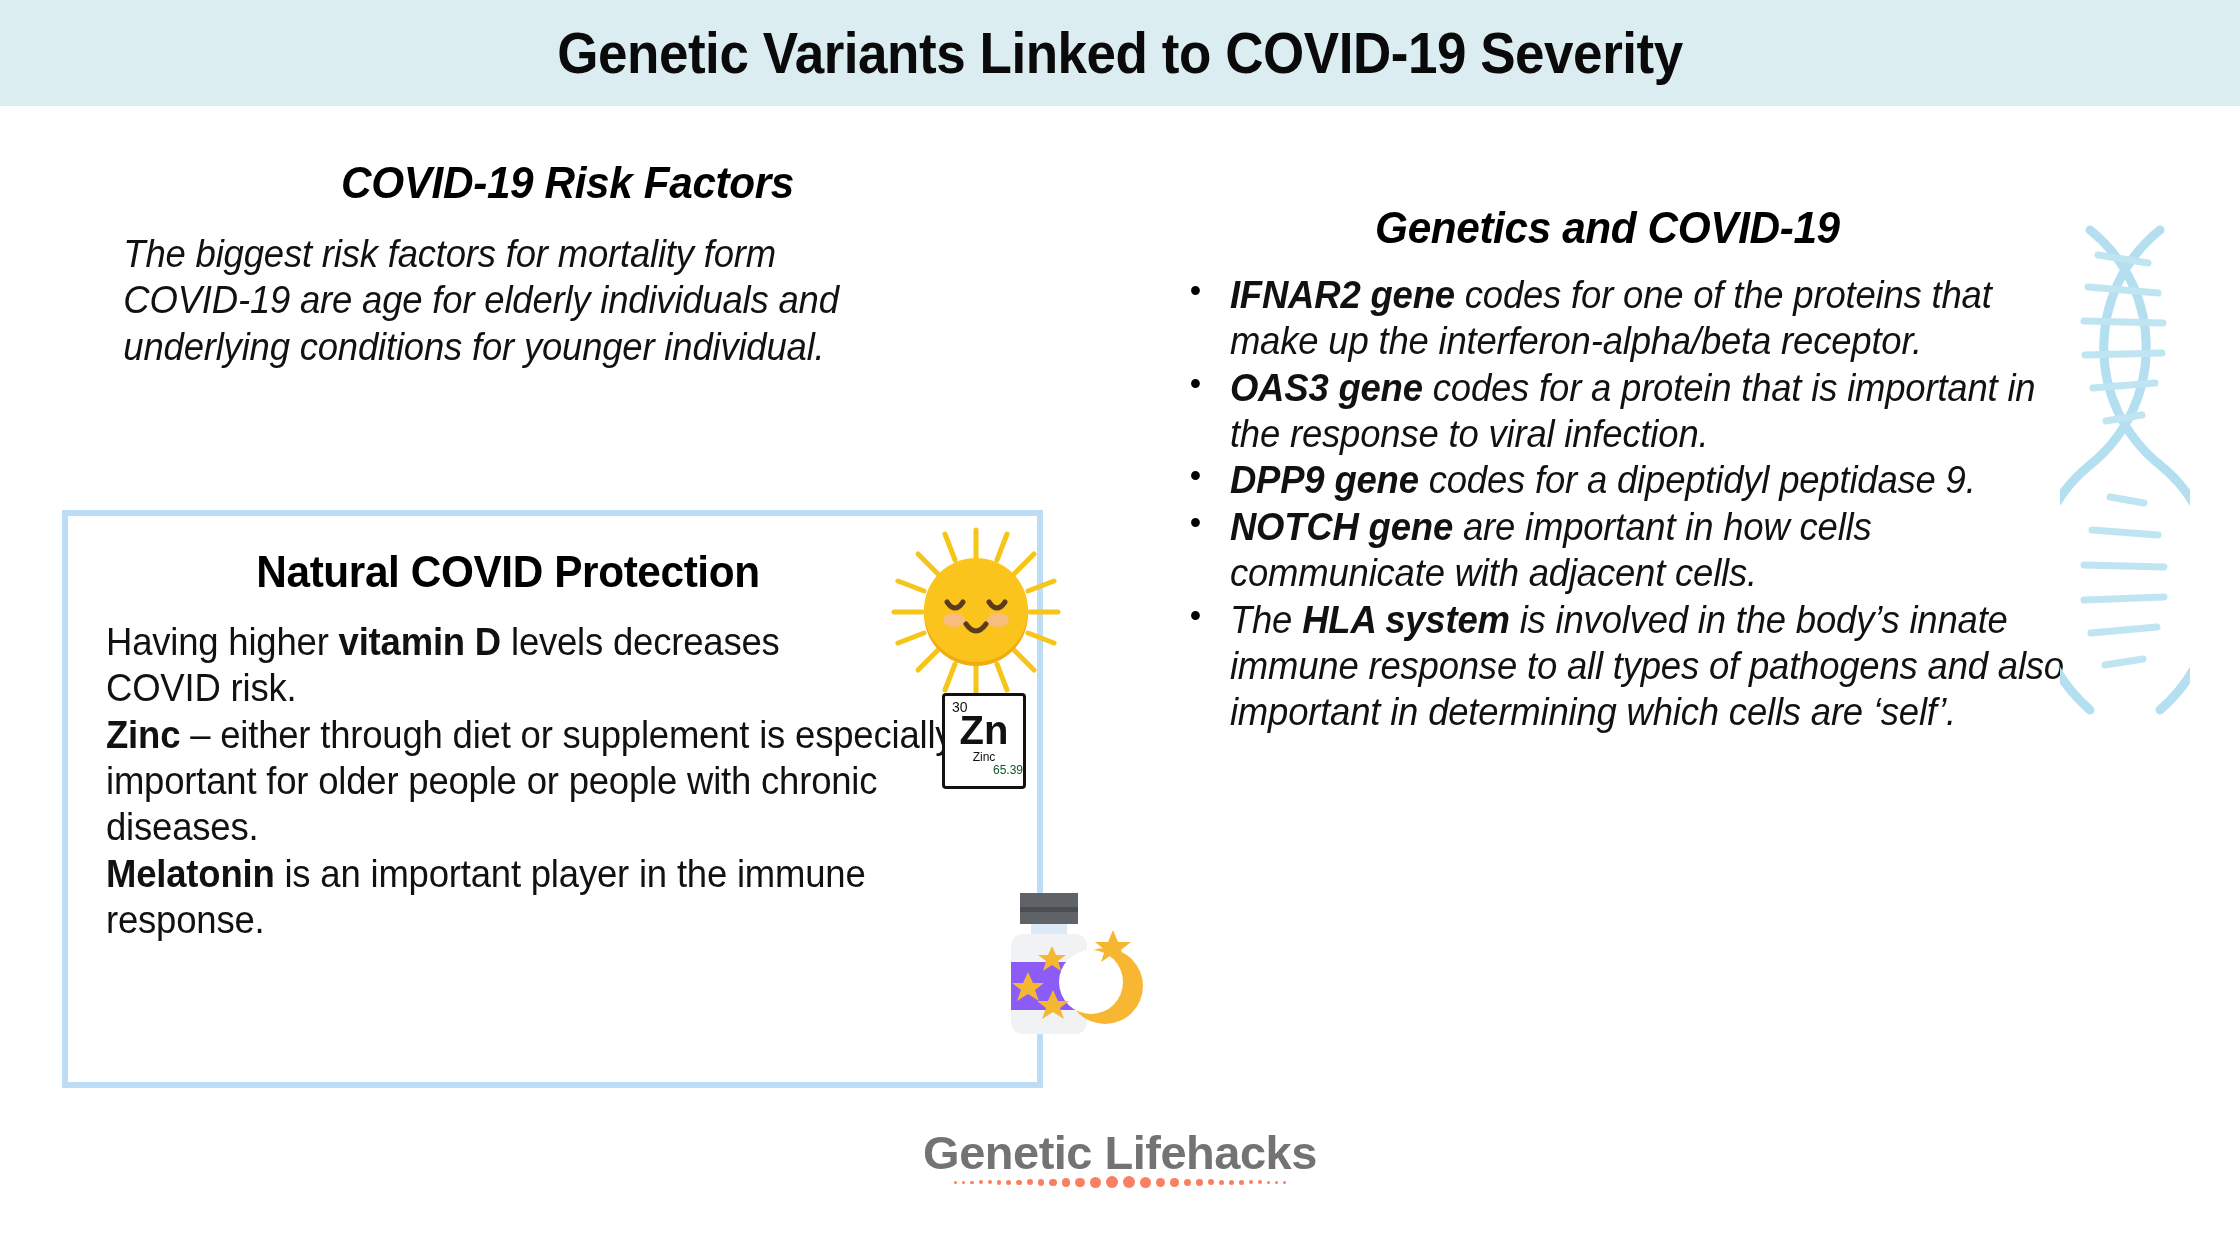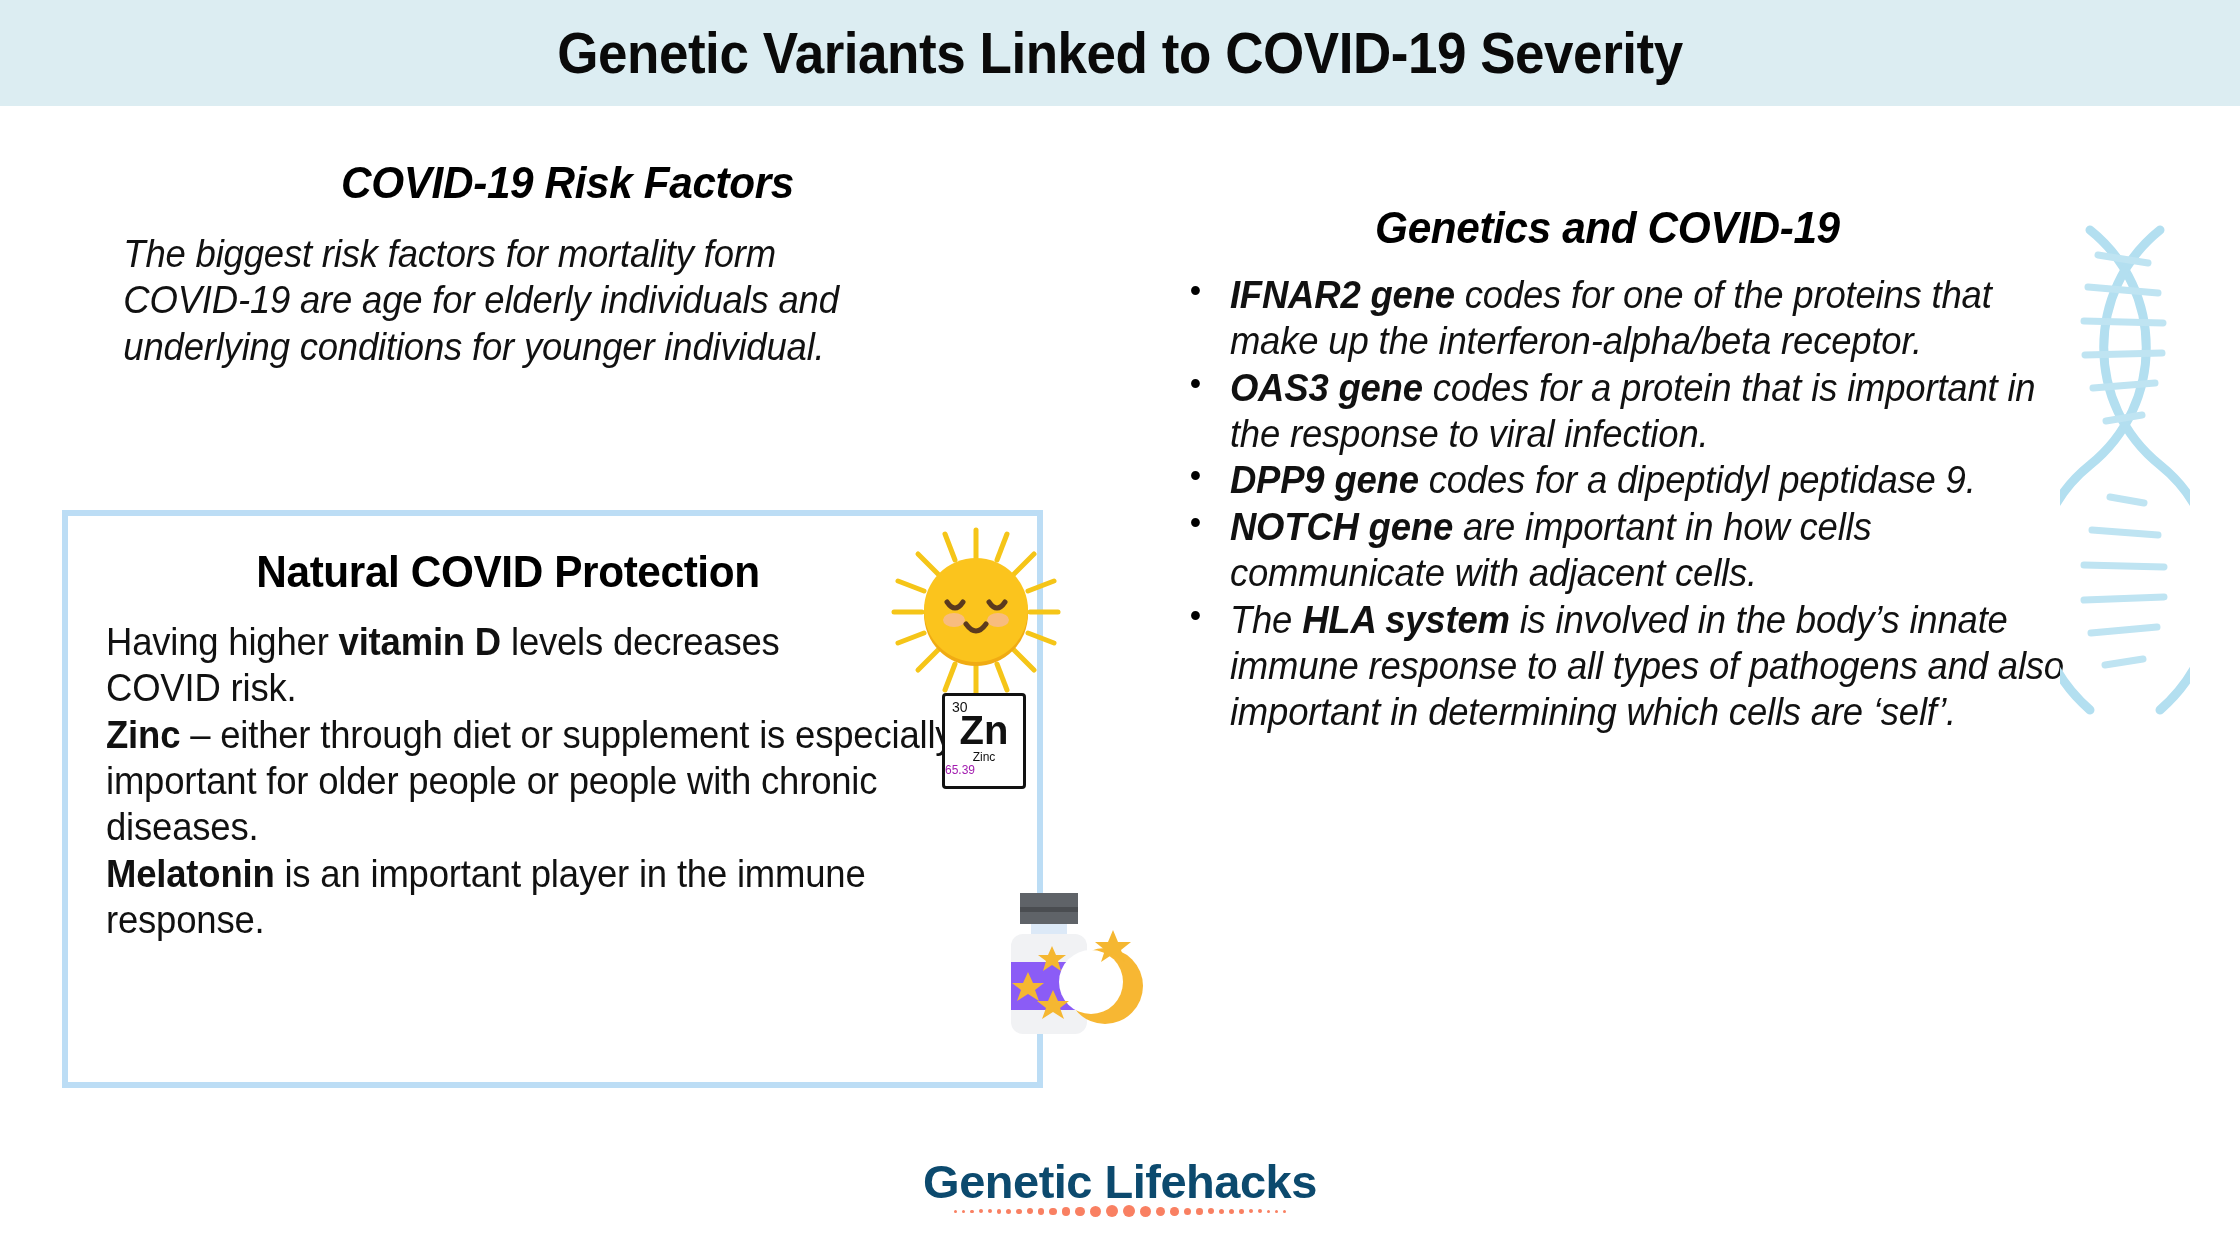--- a/index.html
+++ b/index.html
@@ -151,23 +151,23 @@
     left: 0; top: 54px;
     width: 100%;
     text-align: center;
     font-size: 12px;
     color: #111;
   }
   #zinc-mass {
     position: absolute;
     left: 0; top: 67px;
     width: 100%;
-    text-align: left;
+    text-align: right;
     font-size: 12px;
-    color: #a21caf;
+    color: #14532d;
   }
 
   
   #melatonin-icon {
     position: absolute;
     left: 995px;
     top: 890px;
     width: 160px;
     height: 170px;
   }
@@ -233,24 +233,23 @@
   #footer-logo {
     position: absolute;
     left: 0;
     top: 1128px;
     width: 2240px;
     text-align: center;
   }
   #logo-main {
     font-size: 47px;
     font-weight: bold;
-    color: #0c4a6e;
+    color: #737373;
     letter-spacing: -0.5px;
     line-height: 1.05;
-    margin-top: 29px;
   }
   #logo-dots {
     height: 14px;
     margin-top: -2px;
     display: flex;
     justify-content: center;
     align-items: center;
     gap: 5px;
   }
   #logo-dots span {

